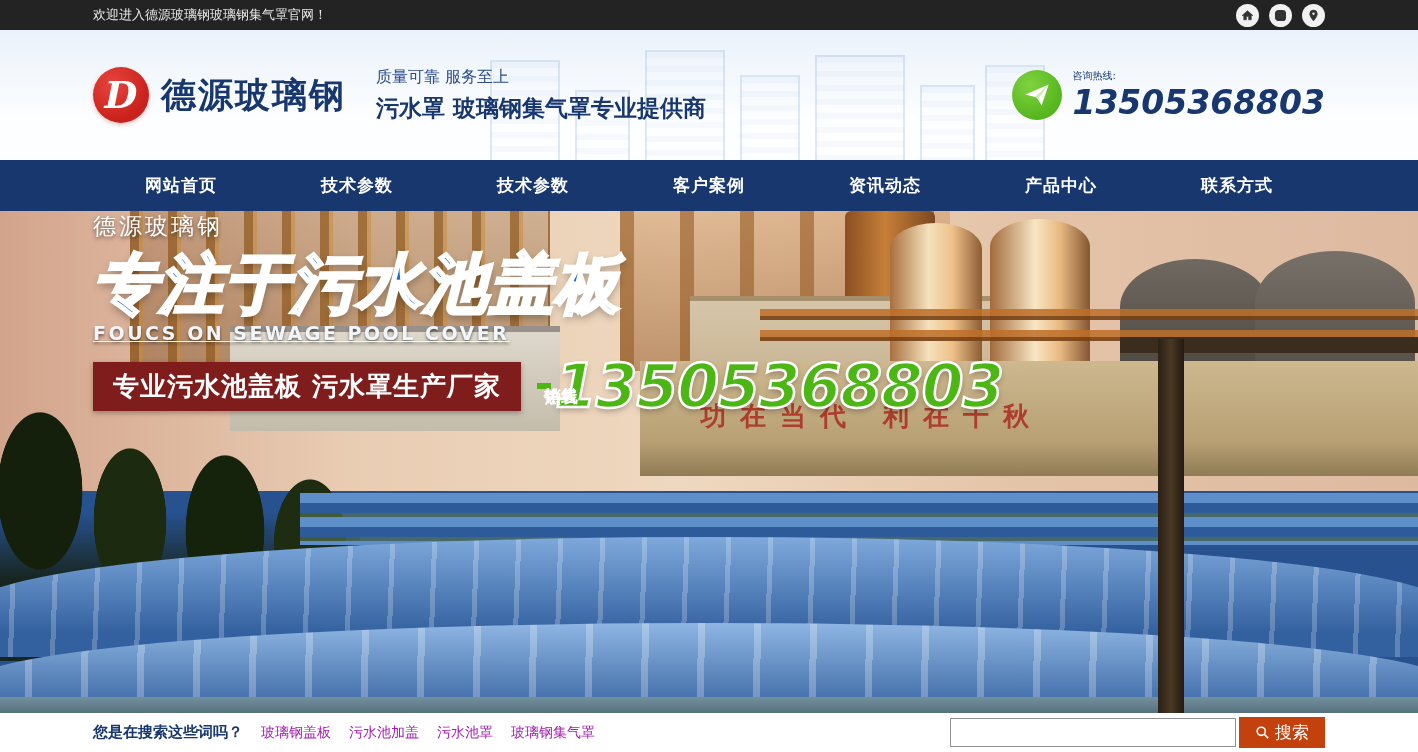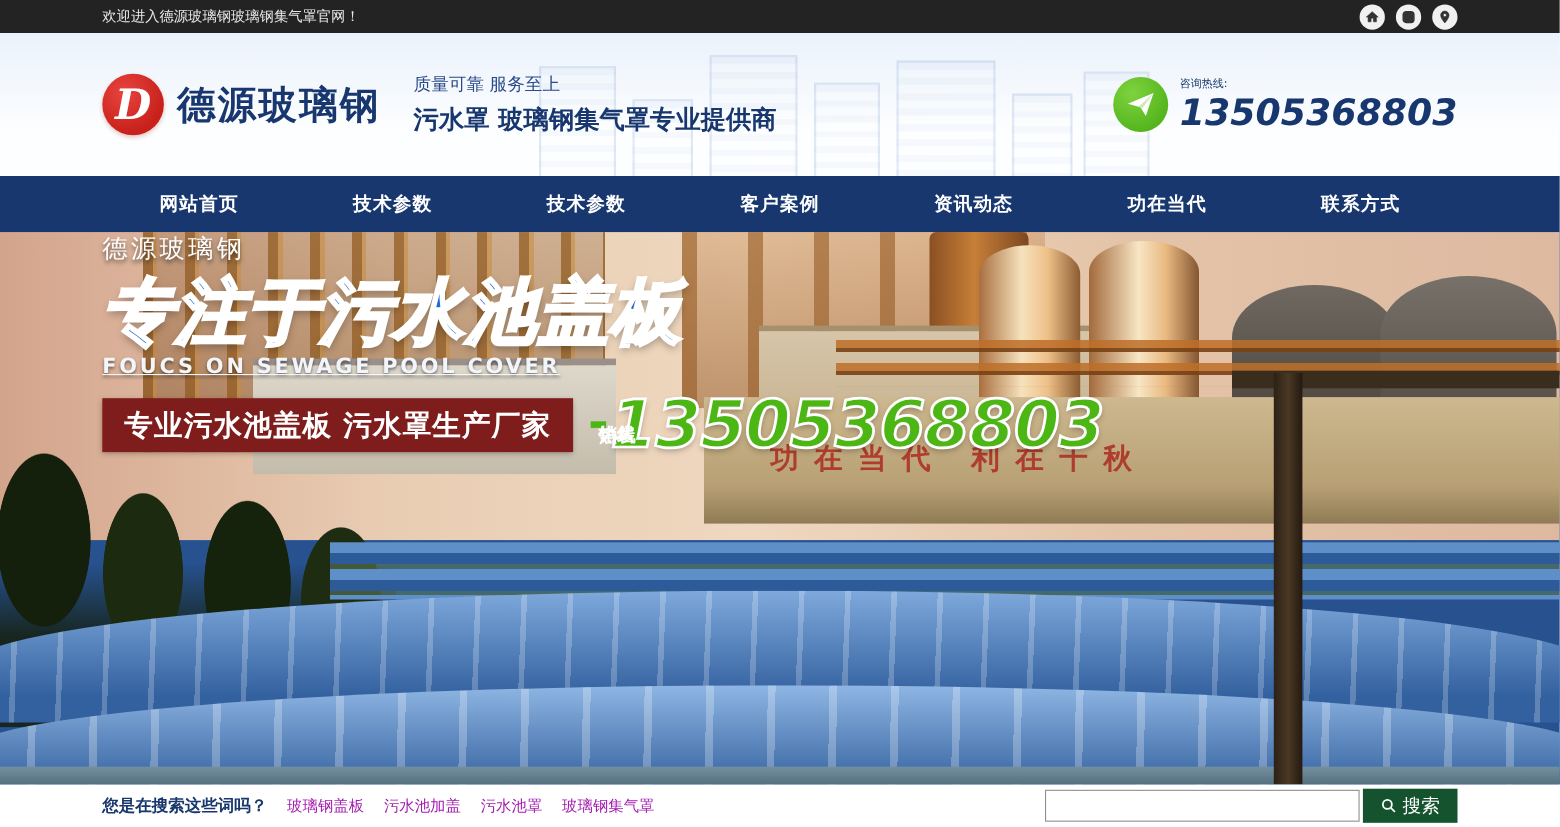--- a/index.html
+++ b/index.html
@@ -122,21 +122,21 @@
     text-shadow:0 3px 6px rgba(0,0,0,.3); white-space:nowrap; }
 
   
   .searchbar { height:39px; background:#fff; }
   .searchbar .container { height:100%; display:flex; align-items:center; }
   .search-prompt { font-size:15px; font-weight:bold; color:#17376e; }
   .keyword { font-size:14px; color:#a21caf; margin-left:18px; text-decoration:none; cursor:pointer; }
   .search-group { margin-left:auto; display:flex; align-items:center; }
   .search-input { width:286px; height:29px; border:1px solid #8f8f8f; background:#fff; padding:0 8px;
     font-size:14px; outline:none; }
-  .search-btn { width:86px; height:31px; margin-left:3px; background:#14532d; border:none; color:#fff;
+  .search-btn { width:86px; height:31px; margin-left:3px; background:#c2410c; border:none; color:#fff;
     font-size:17px; display:flex; align-items:center; justify-content:center; gap:5px; cursor:pointer;
     font-family:inherit; }
   .search-btn svg { width:15px; height:15px; }
 </style>
 </head>
 <body>
 
 <div class="topbar">
   <div class="container">
     <div class="welcome">欢迎进入德源玻璃钢玻璃钢集气罩官网！</div>
@@ -196,21 +196,21 @@
   </div>
 </div>
 
 <div class="nav">
   <div class="container">
     <div class="nav-item">网站首页</div>
     <div class="nav-item">技术参数</div>
     <div class="nav-item">技术参数</div>
     <div class="nav-item">客户案例</div>
     <div class="nav-item">资讯动态</div>
-    <div class="nav-item">功在当代</div>
+    <div class="nav-item">产品中心</div>
     <div class="nav-item">联系方式</div>
   </div>
 </div>
 
 <div class="hero">
   <div class="sky"></div>
   <div class="refinery-left"></div>
   <div class="refinery-mid"></div>
   <div class="big-tower"></div>
   <div class="building-left"></div>

